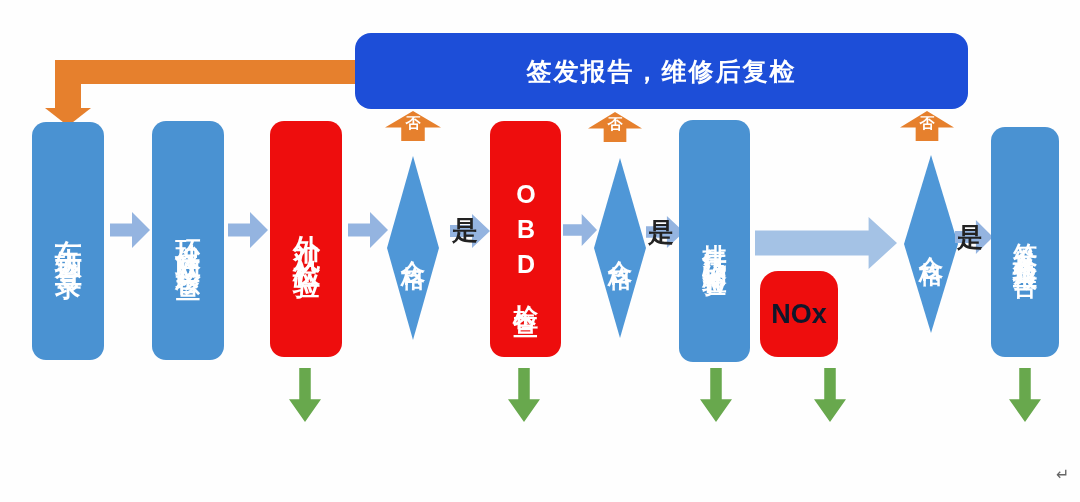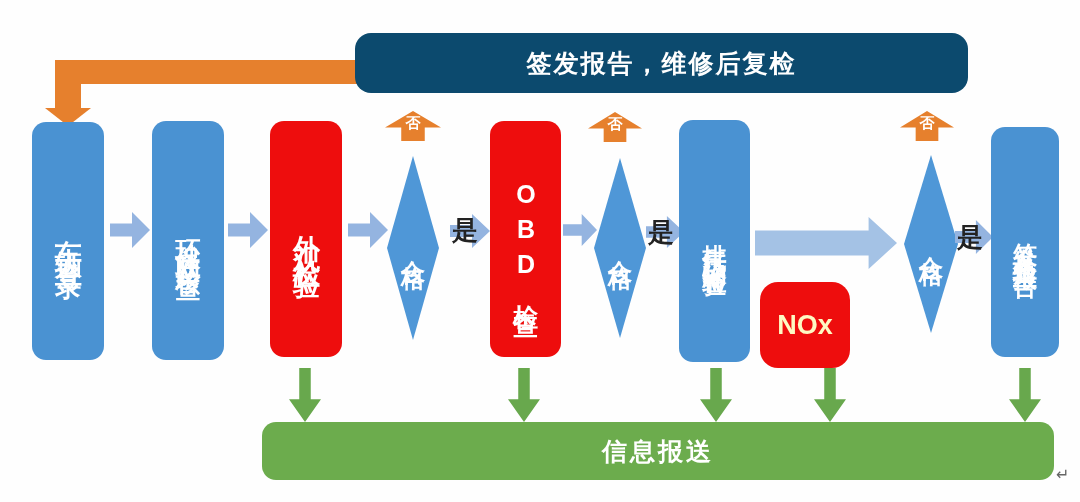--- a/index.html
+++ b/index.html
@@ -50,36 +50,36 @@
   }
   
   .loop-h{position:absolute;left:64px;top:60px;width:293px;height:24px;background:#e6802d;}
   .loop-v{position:absolute;left:55px;top:60px;width:26px;height:50px;background:#e6802d;}
   .loop-head{
     position:absolute;left:45px;top:108px;width:0;height:0;
     border-left:23px solid transparent;border-right:23px solid transparent;border-top:18px solid #e6802d;
   }
   
   .banner-top{
-    position:absolute;left:355px;top:33px;width:613px;height:60px;background:#0c4a6e;border-radius:16px;
+    position:absolute;left:355px;top:33px;width:613px;height:76px;background:#1d4ed8;border-radius:16px;
     display:flex;align-items:center;justify-content:center;color:#fff;font-weight:bold;font-size:25px;letter-spacing:2px;
   }
   .banner-bottom{
     position:absolute;left:262px;top:422px;width:792px;height:58px;background:#6cac4d;border-radius:14px;
     display:flex;align-items:center;justify-content:center;color:#fff;font-weight:bold;font-size:25px;letter-spacing:3px;
   }
   
   .graybox{
     position:absolute;left:761px;top:125px;width:89px;height:88px;background:#e8e8e8;
     border:2px dashed #999;border-radius:18px;box-sizing:border-box;
     display:flex;align-items:center;justify-content:center;color:#111;font-weight:bold;font-size:26px;letter-spacing:2px;
   }
   .noxbox{
-    position:absolute;left:760px;top:282px;width:90px;height:86px;background:#ee0d0d;border-radius:18px;
-    display:flex;align-items:center;justify-content:center;color:#fef9c3;font-weight:bold;font-size:27px;
+    position:absolute;left:760px;top:271px;width:78px;height:86px;background:#ee0d0d;border-radius:18px;
+    display:flex;align-items:center;justify-content:center;color:#0f172a;font-weight:bold;font-size:27px;
   }
   .return-mark{position:absolute;left:1056px;top:465px;color:#666;font-size:16px;}
 </style>
 </head>
 <body>
 
 <div id="canvas">
 
   <div class="loop-h"></div>
   <div class="loop-v"></div>
@@ -156,19 +156,16 @@
   <div class="pbox blue" style="left:991px;top:127px;width:68px;height:230px;">
     <span class="vtxt" style="font-size:24px;letter-spacing:6px;">签发检验报告</span>
   </div>
 
   <div class="gdown" style="left:289px;top:368px;width:32px;height:54px;"></div>
   <div class="gdown" style="left:508px;top:368px;width:32px;height:54px;"></div>
   <div class="gdown" style="left:700px;top:368px;width:32px;height:54px;"></div>
   <div class="gdown" style="left:814px;top:368px;width:32px;height:54px;"></div>
   <div class="gdown" style="left:1009px;top:368px;width:32px;height:54px;"></div>
 
-  <div class="banner-bottom">
-    <span>信息报送</span>
-  </div>
 
   <div class="return-mark">↵</div>
 
 </div>
 
 </body></html>

